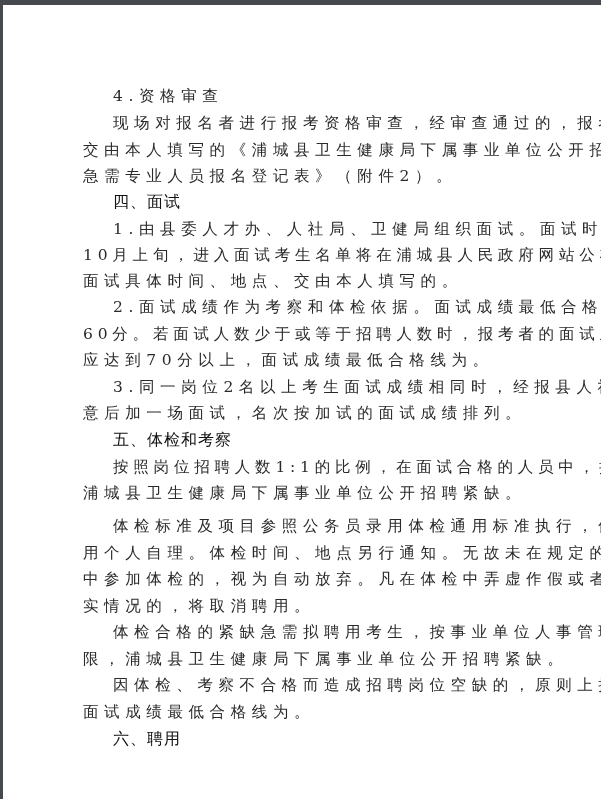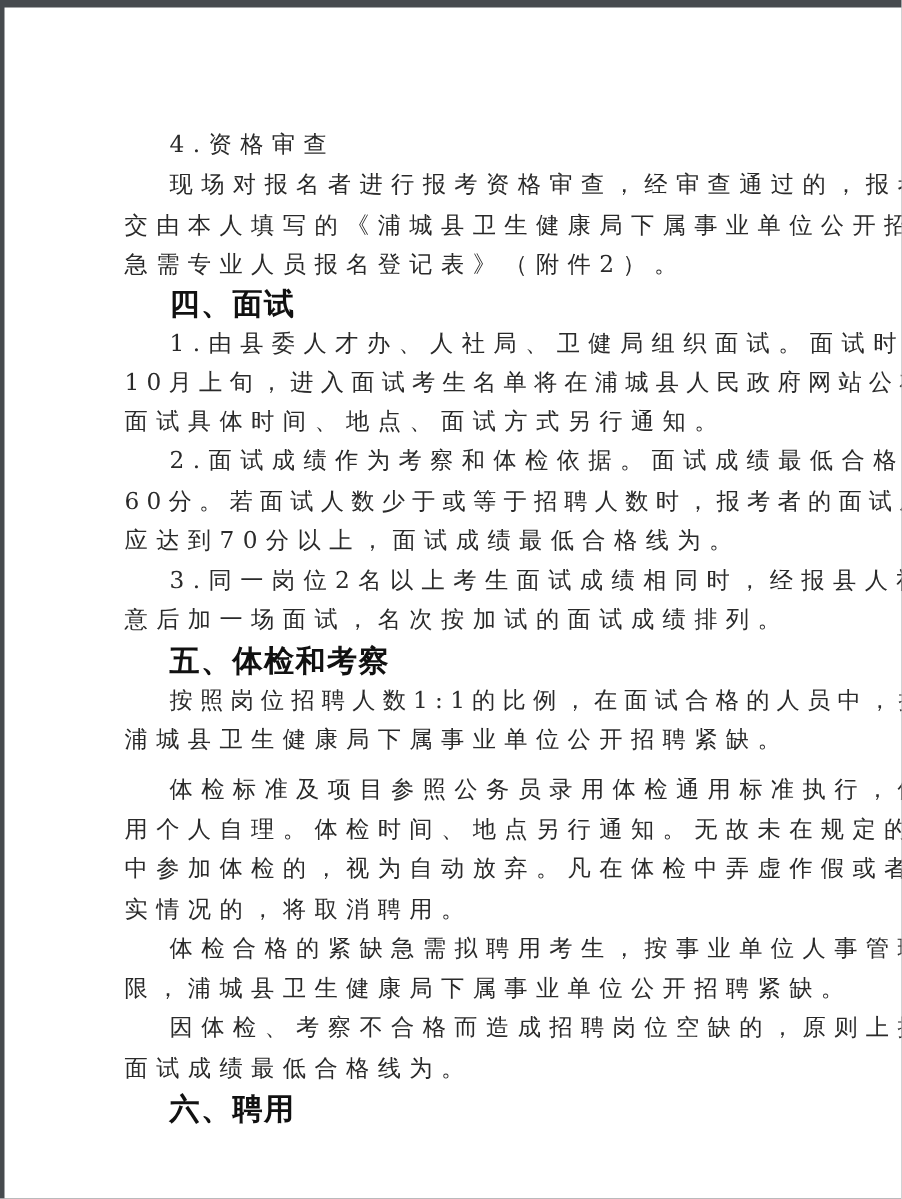--- a/index.html
+++ b/index.html
@@ -22,39 +22,39 @@
     font-size: 15.5px;
     line-height: 20px;
     color: #2a2a2a;
     white-space: nowrap;
     letter-spacing: 5.6px;
   }
   .line.indent { left: 110px; }
   .line.heading {
     left: 110px;
     font-family: "DejaVu Sans", "Liberation Sans", sans-serif;
-    font-weight: bold;
+    font-weight: normal;
     color: #111;
     letter-spacing: 1px;
-    font-size: 20px;
+    font-size: 16px;
   }
   .line.tight { letter-spacing: 4.8px; }
 </style>
 </head>
 <body>
 
 <div class="page">
   <div class="line indent" style="top:81px">4.资格审查</div>
   <div class="line indent" style="top:108px">现场对报名者进行报考资格审查，经审查通过的，报考者提</div>
   <div class="line" style="top:135px">交由本人填写的《浦城县卫生健康局下属事业单位公开招聘紧缺</div>
   <div class="line" style="top:161px">急需专业人员报名登记表》（附件2）。</div>
   <div class="line heading" style="top:187px">四、面试</div>
   <div class="line indent" style="top:214px">1.由县委人才办、人社局、卫健局组织面试。面试时间初定</div>
   <div class="line tight" style="top:240px">10月上旬，进入面试考生名单将在浦城县人民政府网站公布，</div>
-  <div class="line" style="top:266px">面试具体时间、地点、面试方式另行通知。</div>
+  <div class="line" style="top:266px">面试具体时间、地点、交由本人填写的。</div>
   <div class="line indent" style="top:292px">2.面试成绩作为考察和体检依据。面试成绩最低合格线为</div>
   <div class="line tight" style="top:319px">60分。若面试人数少于或等于招聘人数时，报考者的面试成绩</div>
   <div class="line" style="top:345px">应达到70分以上，面试成绩最低合格线为。</div>
   <div class="line indent" style="top:372px">3.同一岗位2名以上考生面试成绩相同时，经报县人社局同</div>
   <div class="line" style="top:398px">意后加一场面试，名次按加试的面试成绩排列。</div>
   <div class="line heading" style="top:425px">五、体检和考察</div>
   <div class="line indent tight" style="top:452px">按照岗位招聘人数1:1的比例，在面试合格的人员中，按面</div>
   <div class="line" style="top:478px">浦城县卫生健康局下属事业单位公开招聘紧缺。</div>
   <div class="line indent" style="top:511px">体检标准及项目参照公务员录用体检通用标准执行，体检费</div>
   <div class="line" style="top:538px">用个人自理。体检时间、地点另行通知。无故未在规定的时间集</div>

